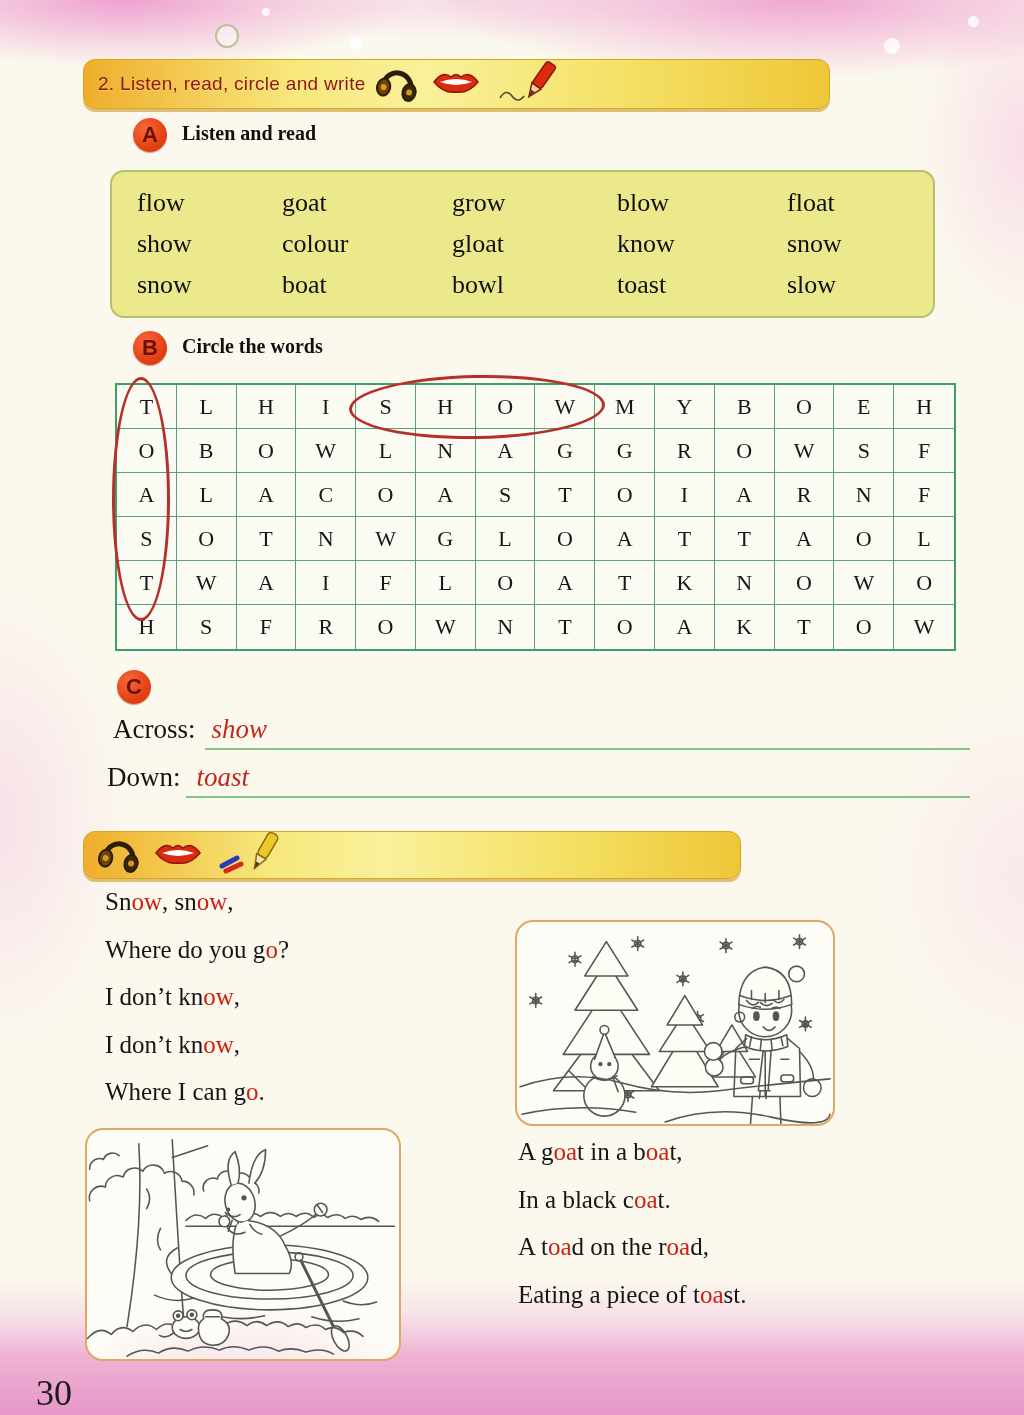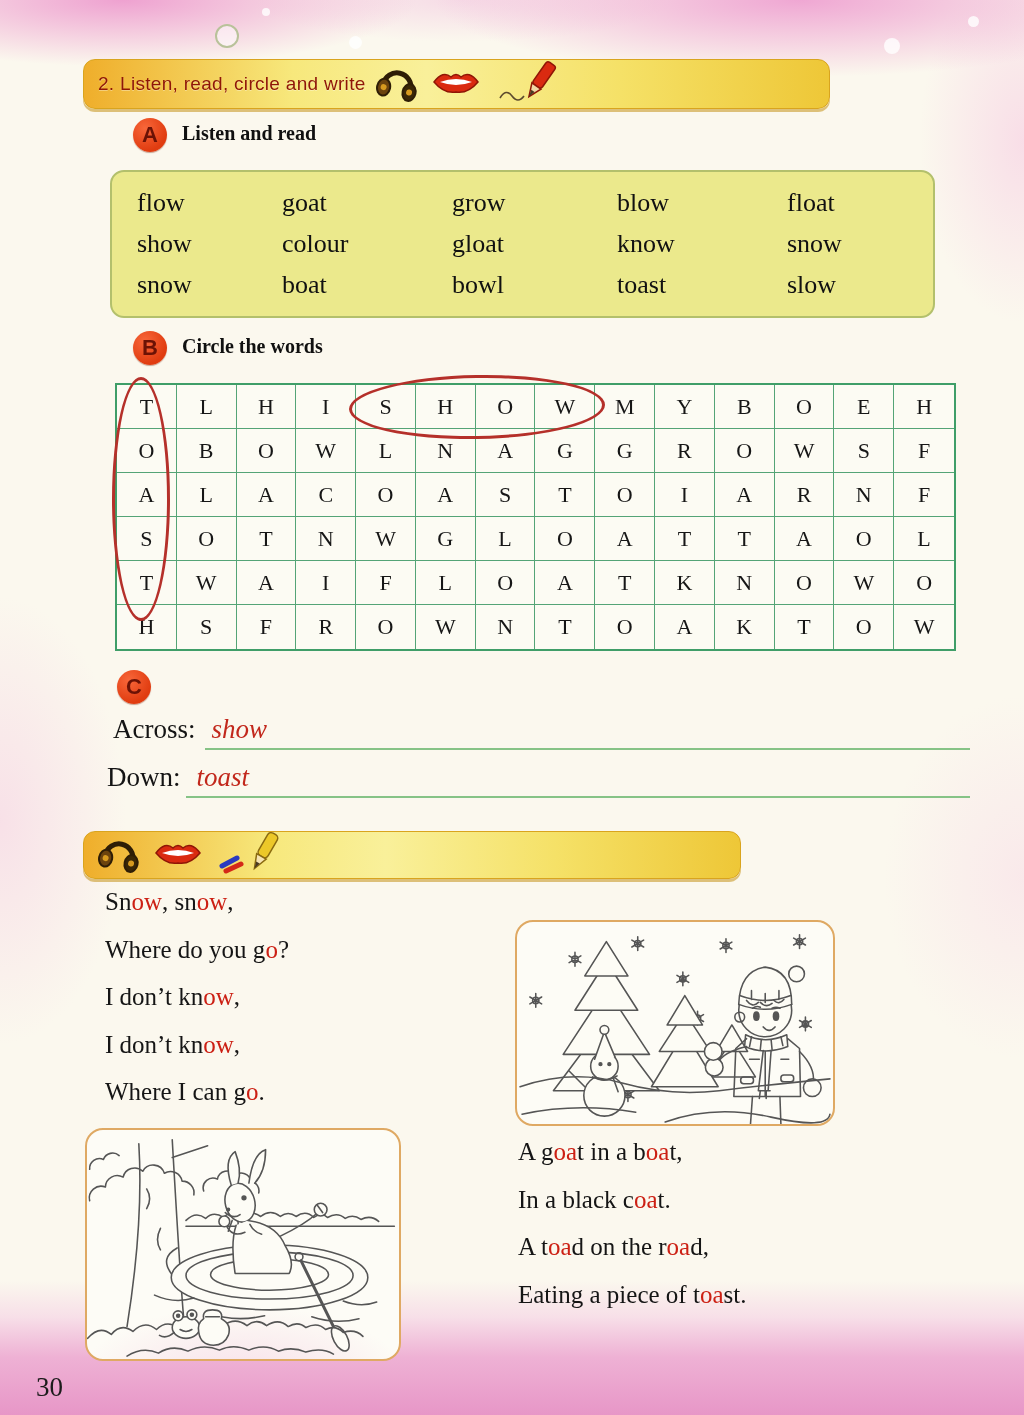--- a/index.html
+++ b/index.html
@@ -82,21 +82,21 @@
   
   .illo{
     position:absolute;border:2.5px solid #dfa963;border-radius:18px;box-sizing:border-box;
     background:#fdfcf6;overflow:hidden;
   }
   #winter-illo{left:515px;top:920px;width:320px;height:206px;}
   #goat-illo{left:85px;top:1128px;width:316px;height:233px;
     background:radial-gradient(ellipse 80% 55% at 50% 115%, rgba(240,185,216,.5), transparent 70%),#fdfcf6;}
   .illo svg{display:block;width:100%;height:100%;}
 
-  .page-number{position:absolute;left:36px;top:1372px;font-size:27px;color:#1c1c1c;}
+  .page-number{position:absolute;left:36px;top:1372px;font-size:36px;color:#1c1c1c;}
   .sketch{stroke:#555;fill:none;stroke-width:1.6;stroke-linecap:round;stroke-linejoin:round;}
 </style>
 </head>
 <body>
 
 <div class="page">
 
   <div class="deco-ring" style="left:215px;top:24px;width:20px;height:20px;"></div>
   <div class="deco-dot" style="left:349px;top:36px;width:13px;height:13px;"></div>
   <div class="deco-dot" style="left:884px;top:38px;width:16px;height:16px;"></div>

